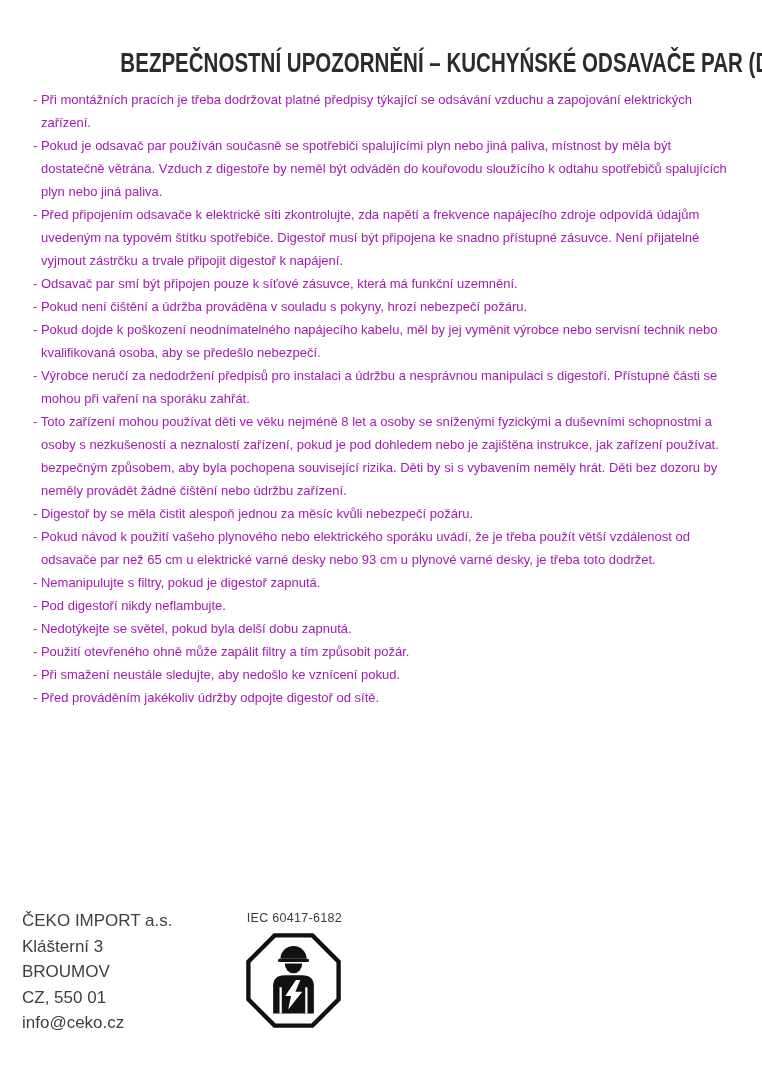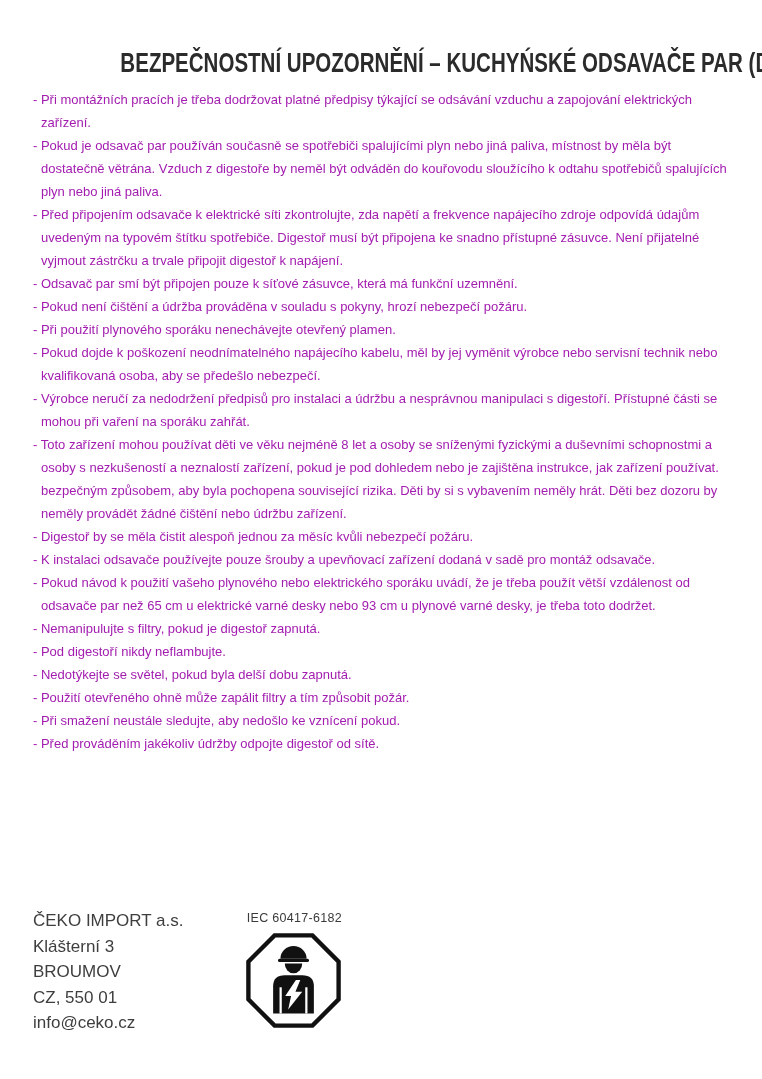--- a/index.html
+++ b/index.html
@@ -39,21 +39,21 @@
     font-size: 13px;
     line-height: 23px;
     color: #a21caf;
   }
   .bullet {
     padding-left: 8px;
     text-indent: -8px;
   }
   .footer-company {
     position: absolute;
-    left: 33px;
+    left: 22px;
     top: 908px;
     font-size: 17px;
     line-height: 25.5px;
     color: #3e3e3e;
   }
   .cert-block {
     position: absolute;
     left: 222px;
     top: 910px;
     width: 120px;
@@ -77,26 +77,24 @@
   <h1 class="doc-title">
     <span>BEZPEČNOSTNÍ UPOZORNĚNÍ – KUCHYŃSKÉ ODSAVAČE PAR (DIGESTOŘE)</span>
   </h1>
 
   <div class="bullets">
       <div class="bullet">- Při montážních pracích je třeba dodržovat platné předpisy týkající se odsávání vzduchu a zapojování elektrických zařízení.</div>
       <div class="bullet">- Pokud je odsavač par používán současně se spotřebiči spalujícími plyn nebo jiná paliva, místnost by měla být dostatečně větrána. Vzduch z digestoře by neměl být odváděn do kouřovodu sloužícího k odtahu spotřebičů spalujících plyn nebo jiná paliva.</div>
       <div class="bullet">- Před připojením odsavače k elektrické síti zkontrolujte, zda napětí a frekvence napájecího zdroje odpovídá údajům uvedeným na typovém štítku spotřebiče. Digestoř musí být připojena ke snadno přístupné zásuvce. Není přijatelné vyjmout zástrčku a trvale připojit digestoř k napájení.</div>
       <div class="bullet">- Odsavač par smí být připojen pouze k síťové zásuvce, která má funkční uzemnění.</div>
       <div class="bullet">- Pokud není čištění a údržba prováděna v souladu s pokyny, hrozí nebezpečí požáru.</div>
-      <div class="bullet">- Při použití plynového sporáku nenechávejte otevřený plamen.</div>
       <div class="bullet">- Pokud dojde k poškození neodnímatelného napájecího kabelu, měl by jej vyměnit výrobce nebo servisní technik nebo kvalifikovaná osoba, aby se předešlo nebezpečí.</div>
       <div class="bullet">- Výrobce neručí za nedodržení předpisů pro instalaci a údržbu a nesprávnou manipulaci s digestoří. Přístupné části se mohou při vaření na sporáku zahřát.</div>
       <div class="bullet">- Toto zařízení mohou používat děti ve věku nejméně 8 let a osoby se sníženými fyzickými a duševními schopnostmi a osoby s nezkušeností a neznalostí zařízení, pokud je pod dohledem nebo je zajištěna instrukce, jak zařízení používat. bezpečným způsobem, aby byla pochopena související rizika. Děti by si s vybavením neměly hrát. Děti bez dozoru by neměly provádět žádné čištění nebo údržbu zařízení.</div>
       <div class="bullet">- Digestoř by se měla čistit alespoň jednou za měsíc kvůli nebezpečí požáru.</div>
-      <div class="bullet">- K instalaci odsavače používejte pouze šrouby a upevňovací zařízení dodaná v sadě pro montáž odsavače.</div>
       <div class="bullet">- Pokud návod k použití vašeho plynového nebo elektrického sporáku uvádí, že je třeba použít větší vzdálenost od odsavače par než 65 cm u elektrické varné desky nebo 93 cm u plynové varné desky, je třeba toto dodržet.</div>
       <div class="bullet">- Nemanipulujte s filtry, pokud je digestoř zapnutá.</div>
       <div class="bullet">- Pod digestoří nikdy neflambujte.</div>
       <div class="bullet">- Nedotýkejte se světel, pokud byla delší dobu zapnutá.</div>
       <div class="bullet">- Použití otevřeného ohně může zapálit filtry a tím způsobit požár.</div>
       <div class="bullet">- Při smažení neustále sledujte, aby nedošlo ke vznícení pokud.</div>
       <div class="bullet">- Před prováděním jakékoliv údržby odpojte digestoř od sítě.</div>
     </div>
 
   <div class="footer-company">

